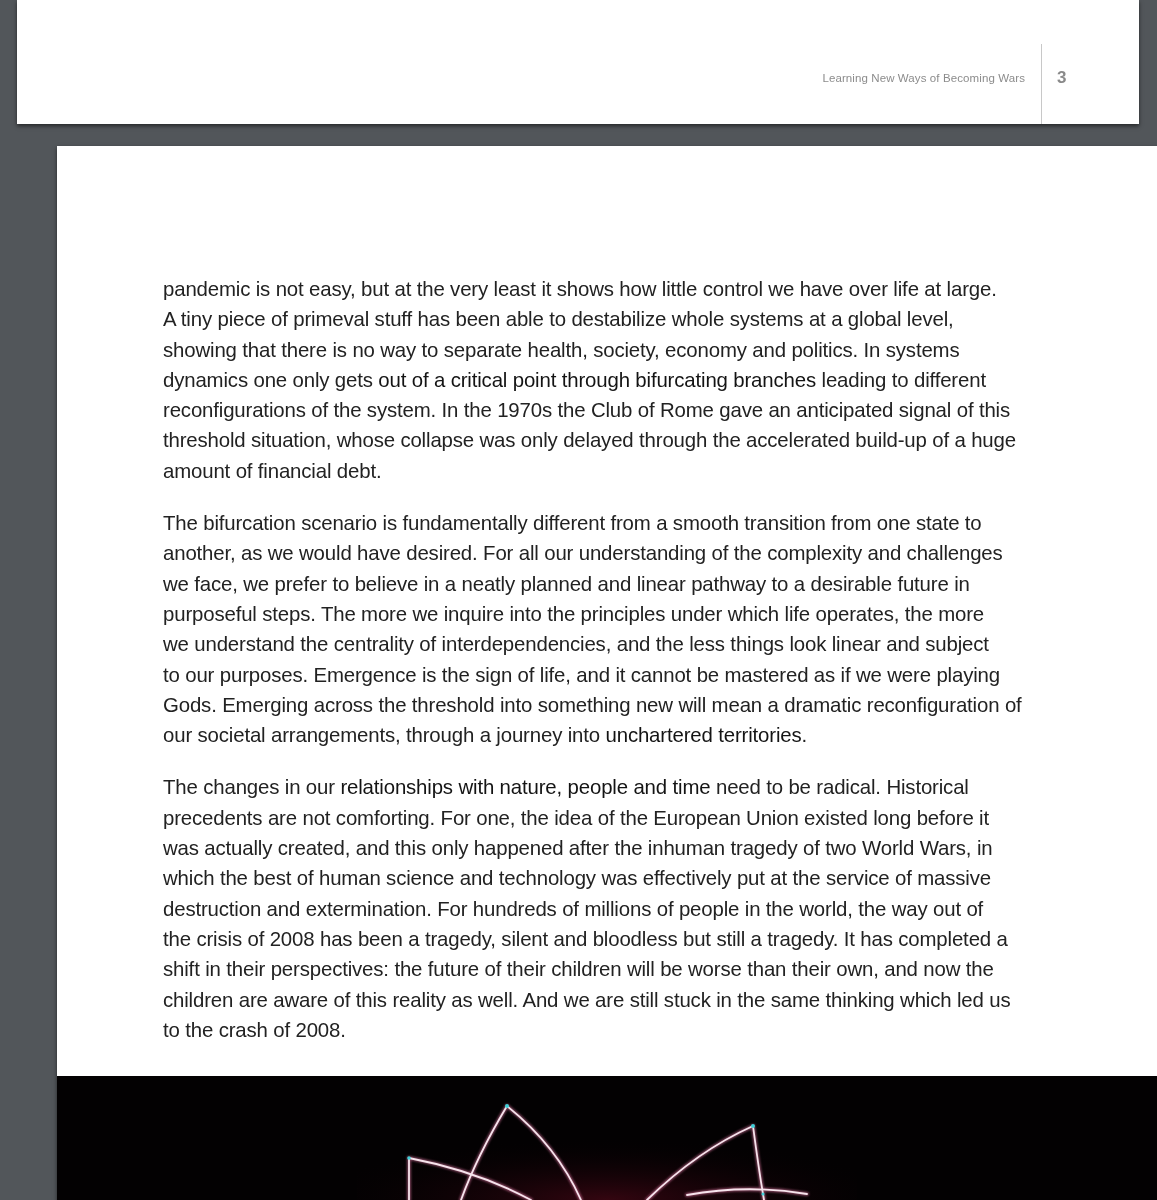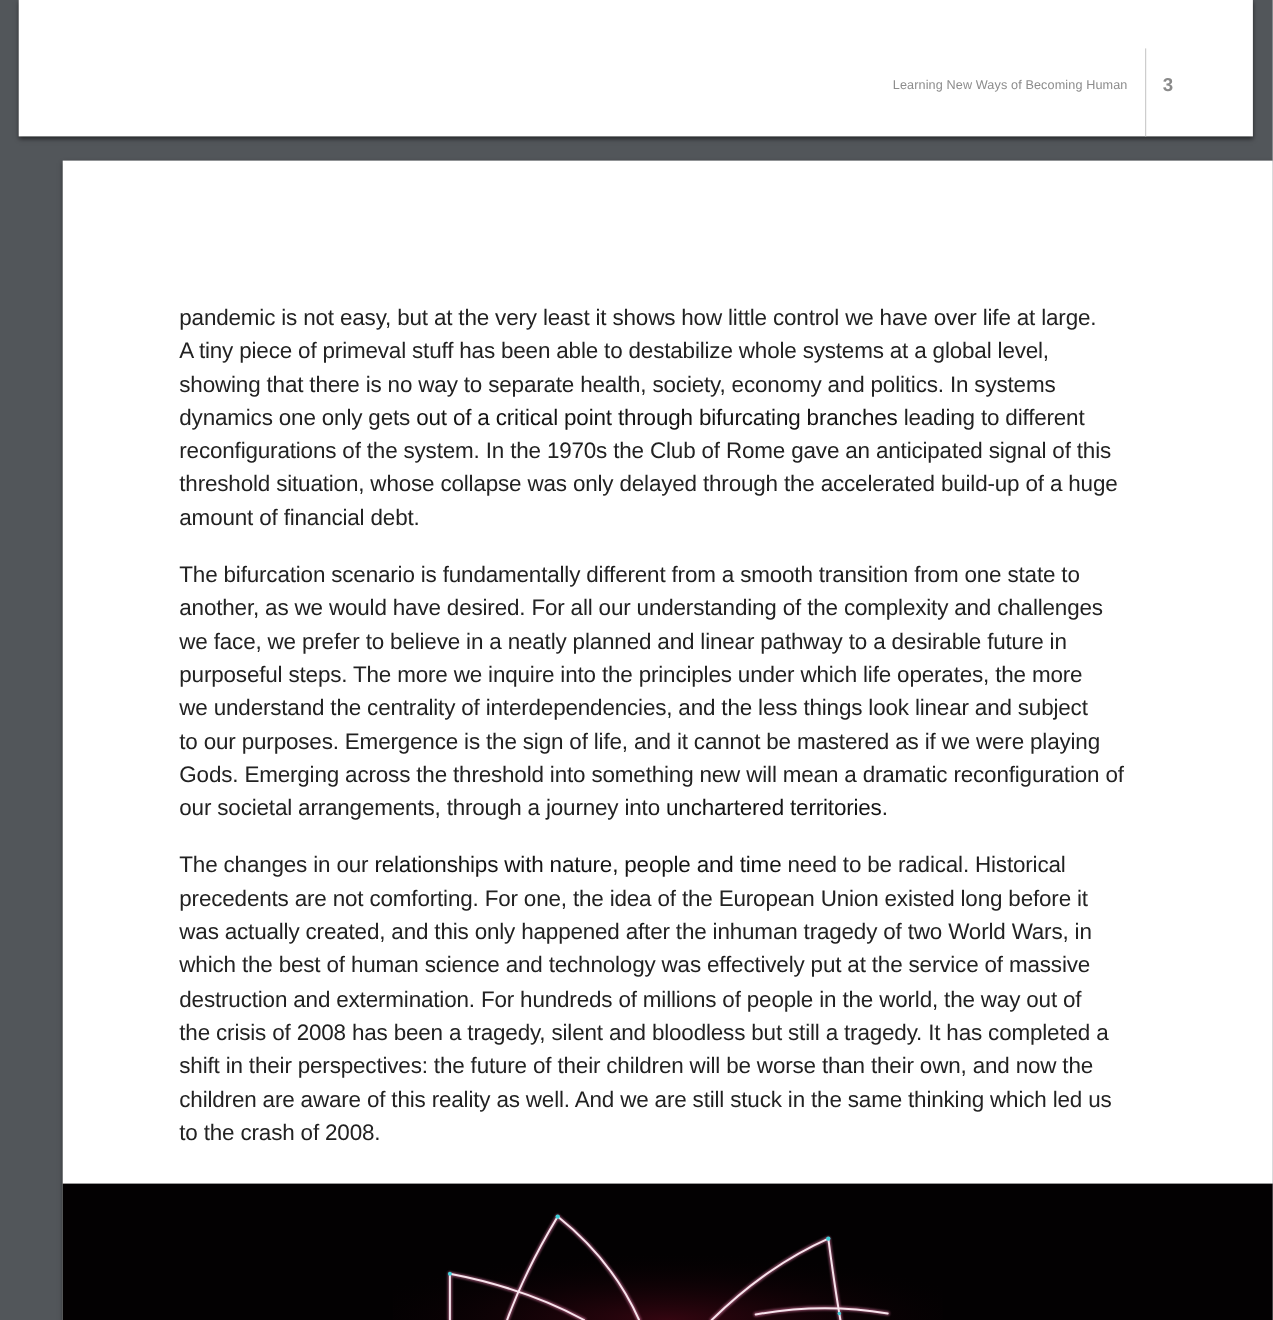--- a/index.html
+++ b/index.html
@@ -81,21 +81,21 @@
       overflow: hidden;
     }
     .image-band svg {
       display: block;
     }
   </style>
 </head>
 <body>
 
 <div class="page" id="page-prev">
-  <span class="footer-title">Learning New Ways of Becoming Human</span>
+  <span class="footer-title">Learning New Ways of Becoming Wars</span>
   <div class="footer-divider"></div>
   <span class="footer-page-num">3</span>
 </div>
 
 <div class="page" id="page-current">
   <div class="body-text">
     <p class="para"><span>pandemic is not easy, but at the very least it shows how little control we have over life at large.</span><br><span>A tiny piece of primeval stuff has been able to destabilize whole systems at a global level,</span><br><span>showing  that there is no way to separate health, society, economy and politics. In systems</span><br><span>dynamics one only gets </span><b>out of a critical point through bifurcating branches</b><span> leading to different</span><br><span>reconfigurations of the system. In the 1970s the Club of Rome gave an anticipated signal of this</span><br><span>threshold situation, whose collapse was only delayed through the accelerated build-up of a huge</span><br><span>amount of financial debt.</span></p>
     <p class="para"><span>The bifurcation scenario is fundamentally different from a smooth transition from one state to</span><br><span>another, as we would have desired. For all our understanding of the complexity and challenges</span><br><span>we face, we prefer to believe in a neatly planned and linear pathway to a desirable future in</span><br><span>purposeful steps. The more we inquire into the principles under which life operates, the more</span><br><span>we understand the centrality of interdependencies, and the less things look linear and subject</span><br><span>to our purposes. Emergence is the sign of life, and it cannot be mastered as if we were playing</span><br><span>Gods. Emerging across the threshold into something new will mean a dramatic reconfiguration of</span><br><span>our societal arrangements, through a journey into </span><b>unchartered territories</b><span>.</span></p>
     <p class="para"><span>The changes in our </span><b>relationships with nature, people and time</b><span> need to be radical. Historical</span><br><span>precedents are not comforting. For one, the idea of the European Union existed long before it</span><br><span>was actually created, and this only happened after the inhuman tragedy of two World Wars, in</span><br><span>which the best of human science and technology was effectively put at the service of massive</span><br><span>destruction and extermination. For hundreds of millions of people in the world, the way out of</span><br><span>the crisis of 2008 has been a tragedy, silent and bloodless but still a tragedy. It has completed a</span><br><span>shift in their perspectives: the future of their children will be worse than their own, and now the</span><br><span>children are aware of this reality as well. And we are still stuck in the same thinking which led us</span><br><span>to the crash of 2008.</span></p>
   </div>

